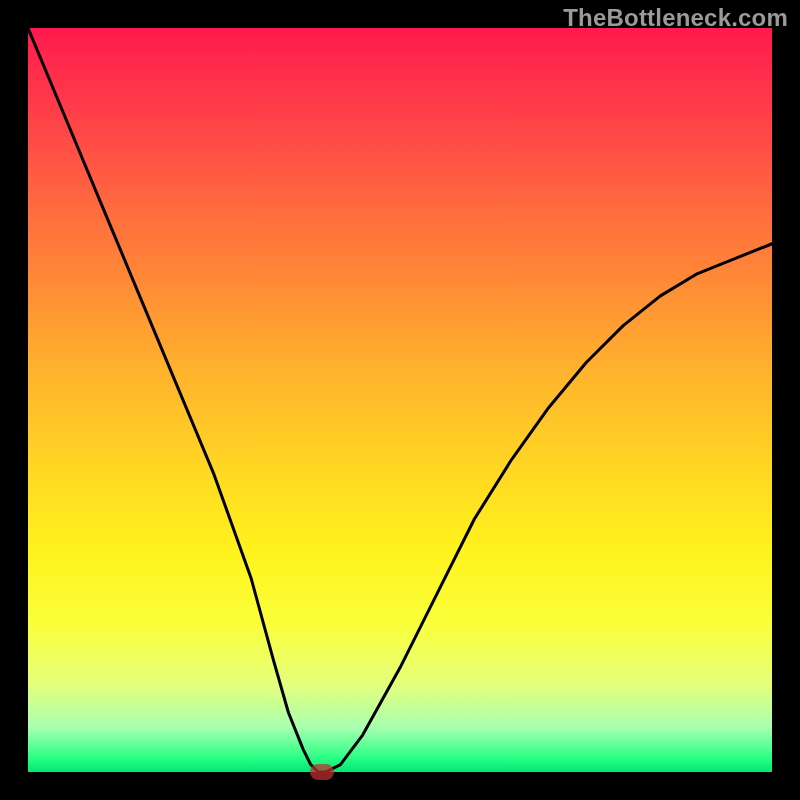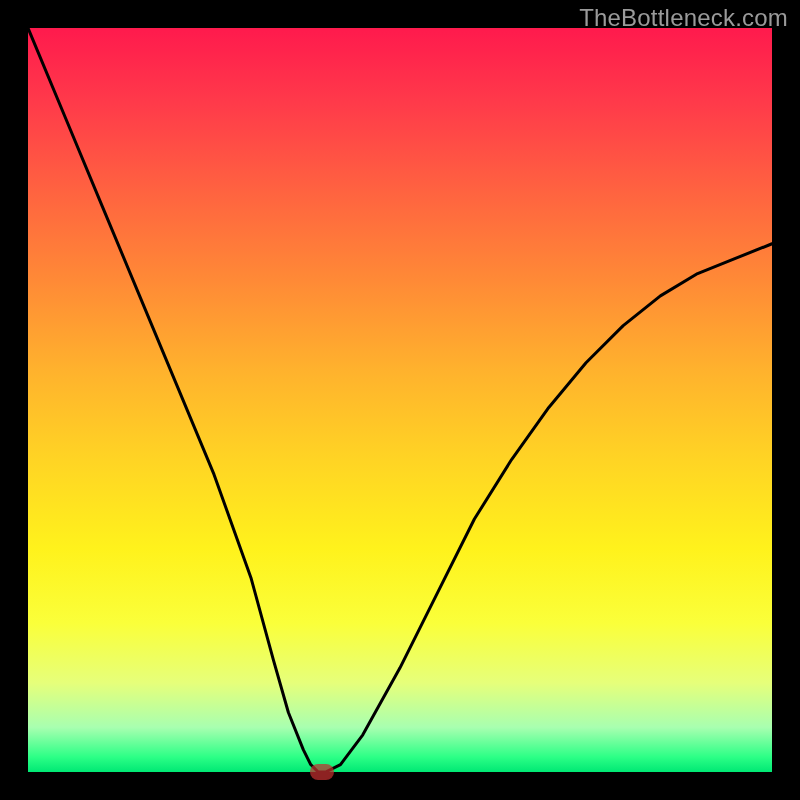--- a/index.html
+++ b/index.html
@@ -39,21 +39,21 @@
       #2cff86 98%,
       #00e874 100%
     );
   }
   .watermark {
     position: absolute;
     top: 4px;
     right: 12px;
     color: #9a9a9a;
     font-size: 24px;
-    font-weight: 400;
+    font-weight: 700;
     letter-spacing: 0.2px;
     user-select: none;
   }
   svg.curve {
     position: absolute;
     top: 0;
     left: 0;
   }
   .marker {
     position: absolute;

